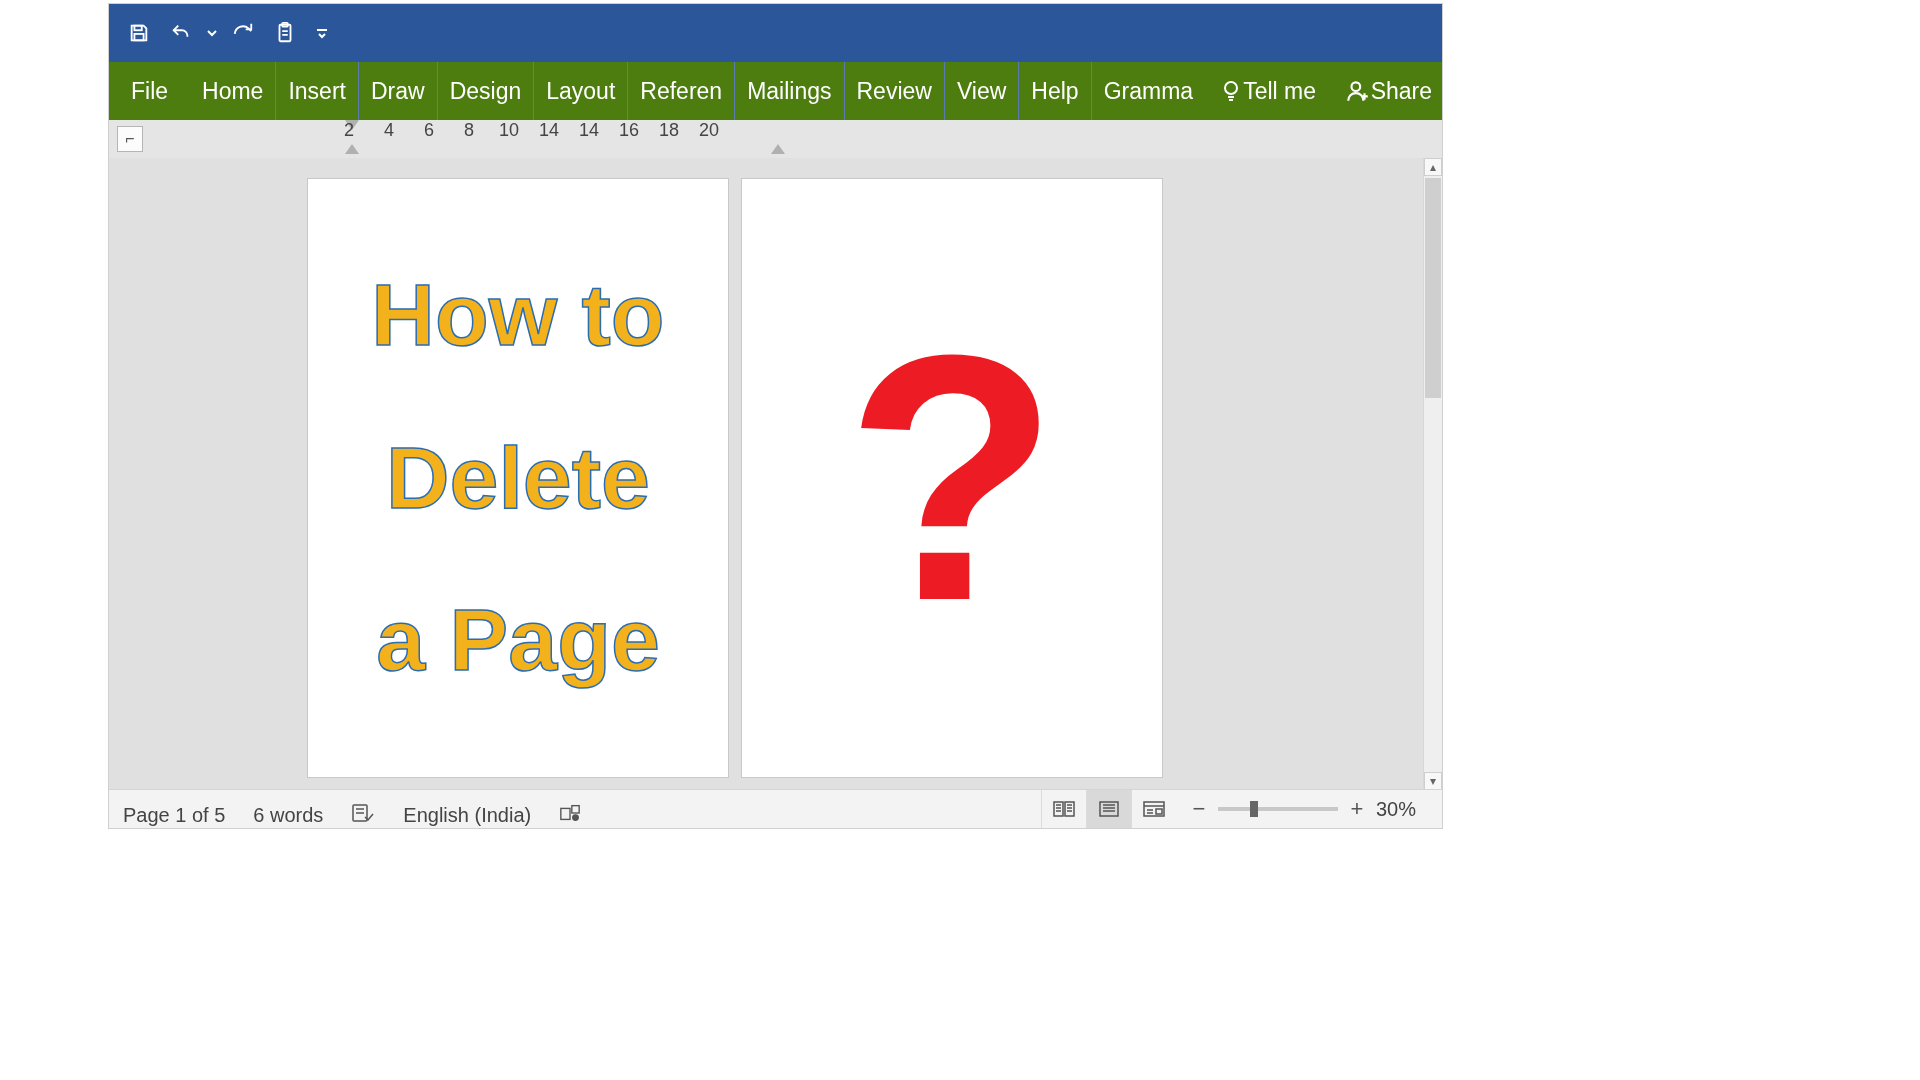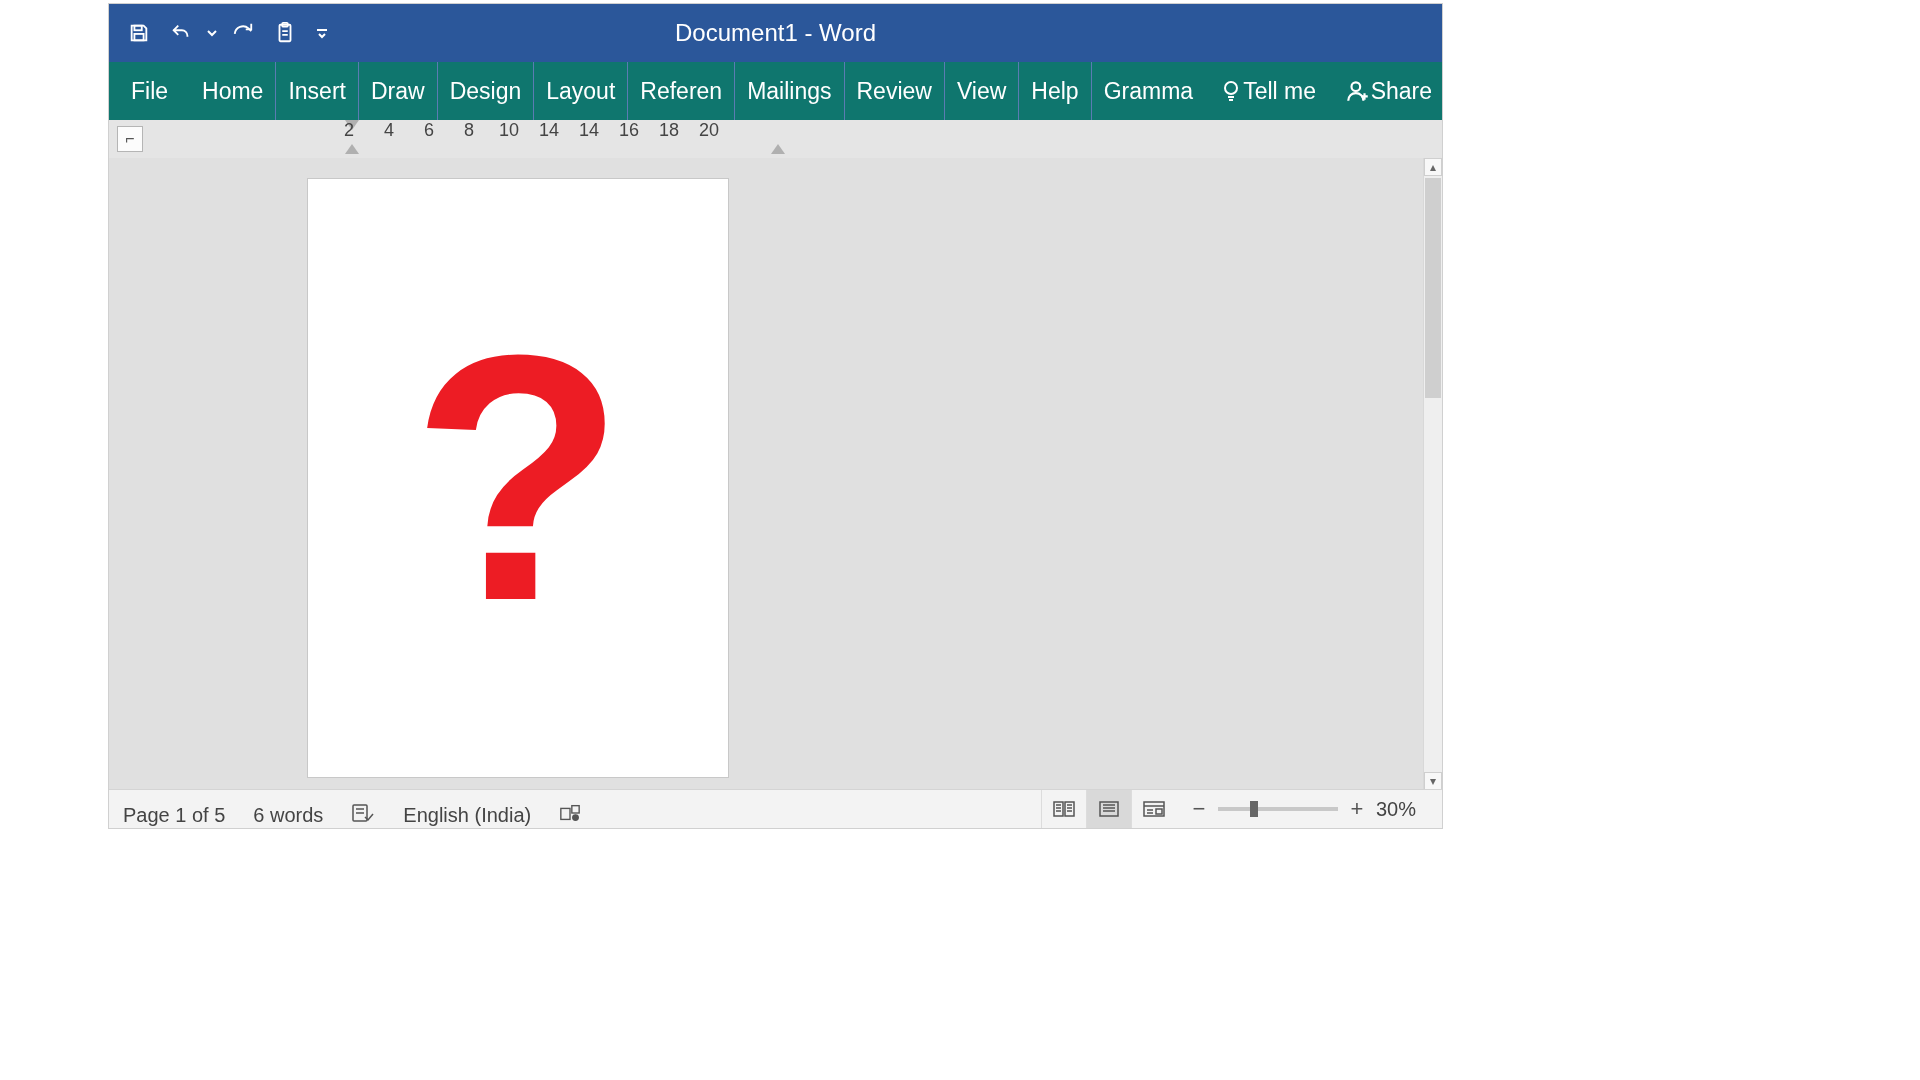--- a/index.html
+++ b/index.html
@@ -9,21 +9,21 @@
   .titlebar{position:relative;height:58px;background:#2b579a;color:#fff;display:flex;align-items:center;}
   .qat{display:flex;align-items:center;gap:2px;padding-left:10px;}
   .qat-btn{width:40px;height:40px;display:flex;align-items:center;justify-content:center;color:#fff;}
   .qat-btn svg{fill:none;stroke:#fff;stroke-width:2;}
   .title-center{position:absolute;left:0;right:0;text-align:center;font-size:24px;color:#fff;pointer-events:none;}
   .title-right{position:absolute;right:0;top:0;height:58px;display:flex;align-items:center;gap:0;}
   .signin{background:#fff;color:#2b579a;font-size:22px;padding:4px 18px;margin-right:20px;border:1px solid #fff;}
   .win-btn{width:60px;height:58px;display:flex;align-items:center;justify-content:center;color:#fff;}
   .win-btn svg{stroke:#fff;stroke-width:2;fill:none;}
   
-  .ribbon{position:relative;height:58px;background:#0f766e;color:#fff;display:flex;align-items:stretch;}
+  .ribbon{position:relative;height:58px;background:#4d7c0f;color:#fff;display:flex;align-items:stretch;}
   .tab{display:flex;align-items:center;padding:0 12px;font-size:23px;color:#fff;white-space:nowrap;}
   .tab.file{padding:0 22px;}
   .tab+.tab{border-left:1px solid #5b7bb3;}
   .tab.file+.tab{border-left:none;}
   .tab.first-sep{border-left:none;}
   .tellme{display:flex;align-items:center;padding:0 14px;font-size:23px;}
   .share{position:absolute;right:10px;top:0;height:58px;display:flex;align-items:center;font-size:23px;}
   .bulb{width:24px;height:24px;}
   
   .ruler-row{position:relative;height:38px;background:#e5e5e5;}
@@ -100,21 +100,20 @@
               <rect x="9" y="1" width="6" height="4" rx="1"></rect>
               <path d="M9 10h6M9 14h6"></path>
             </svg>
         </div>
         <div class="qat-btn" style="width:30px">
           <svg width="14" height="14" viewBox="0 0 14 14">
               <path d="M2 4h10M4 8l3 3 3-3"></path>
             </svg>
         </div>
       </div>
-      <div class="title-center">Document1  -  Word</div>
     </div>
 
     <div class="ribbon">
       <div class="tab file">File</div>
       <div class="tab first-sep">Home</div>
       <div class="tab">Insert</div>
       <div class="tab">Draw</div>
       <div class="tab">Design</div>
       <div class="tab">Layout</div>
       <div class="tab">Referen</div>
@@ -157,20 +156,27 @@
           <span class="ruler-num">16</span>
           <span class="ruler-num">18</span>
           <span class="ruler-num">20</span>
         </div>
       </div>
     </div>
 
     <div class="docwrap">
       <div class="pages">
         <div class="page">
+          <div class="page1-text">
+            <div>How to</div>
+            <div>Delete</div>
+            <div>a Page</div>
+          </div>
+        </div>
+        <div class="page">
           <div class="qmark">?</div>
         </div>
       </div>
       <div class="vscroll">
         <div class="arrow up">▴</div>
         <div class="thumb"></div>
         <div class="arrow down">▾</div>
       </div>
     </div>
 

